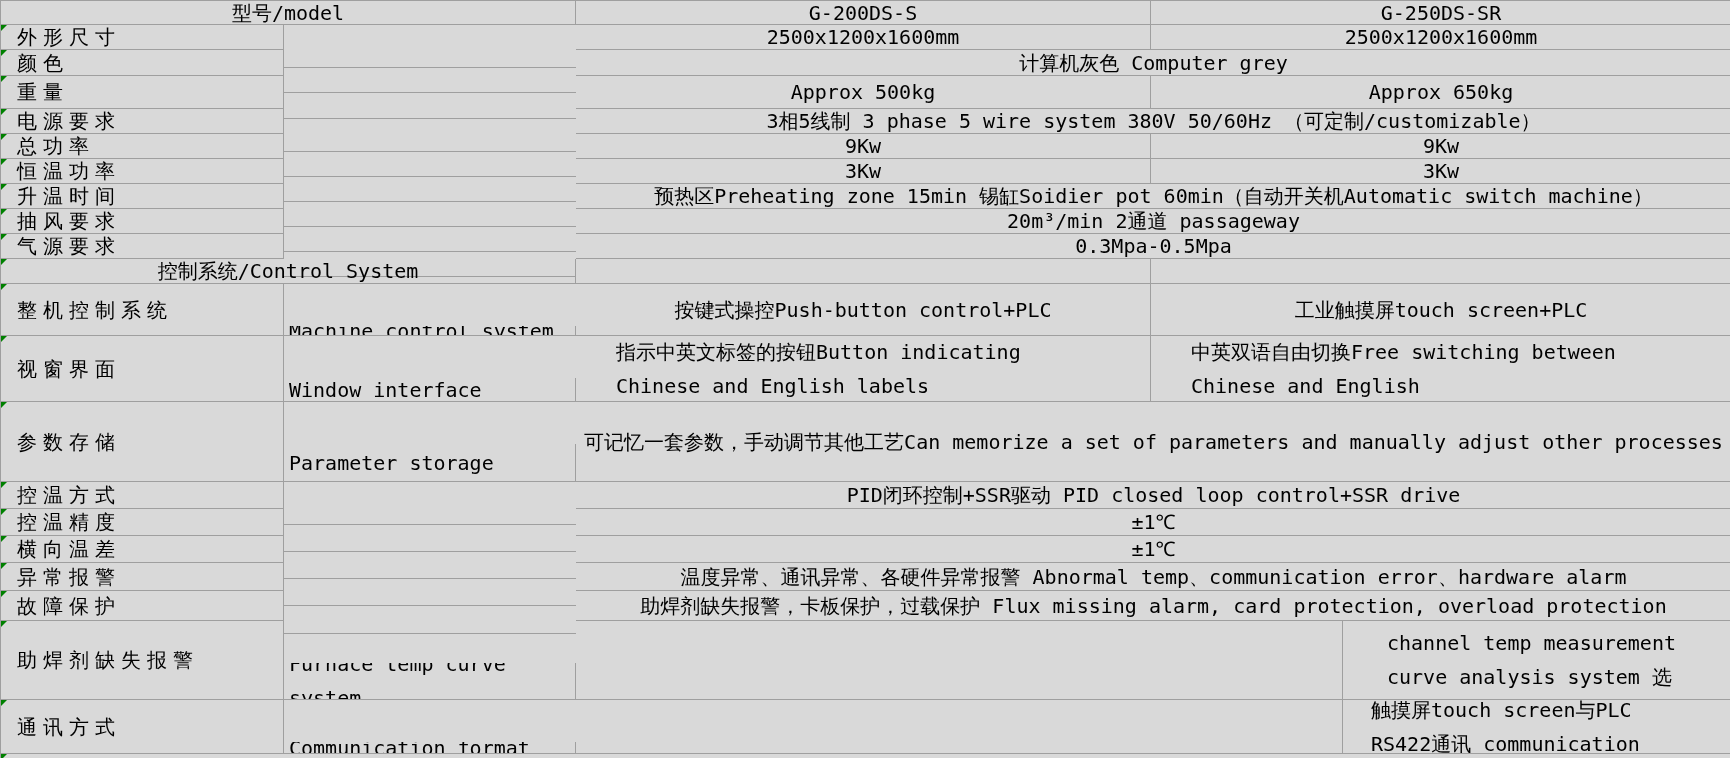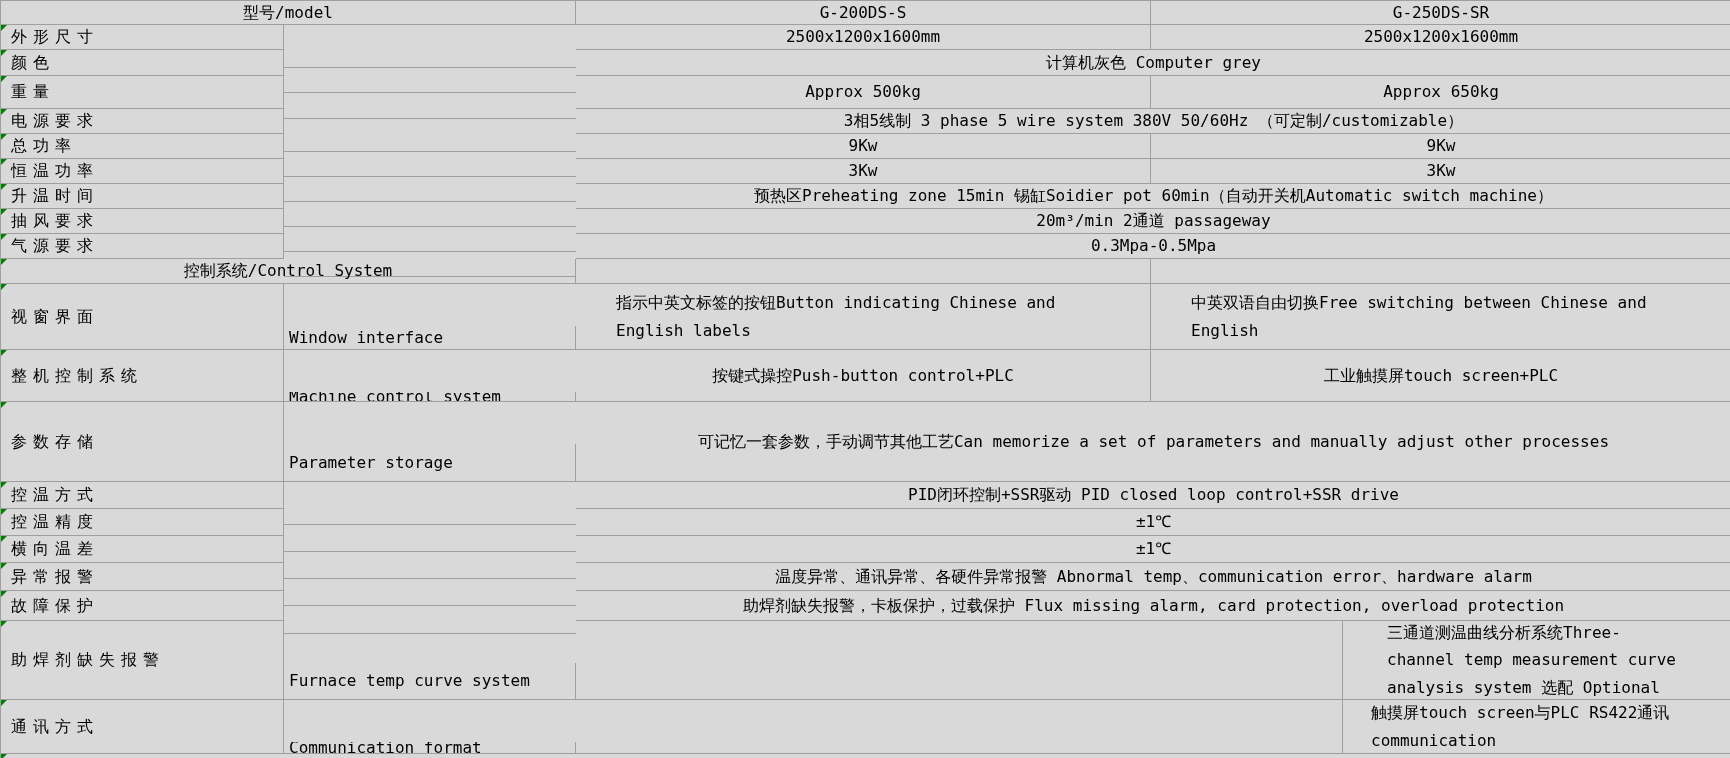--- a/index.html
+++ b/index.html
@@ -1,21 +1,21 @@
 <!DOCTYPE html>
 <html><head>
 <meta charset="utf-8">
 <style>
   html,body{margin:0;padding:0;background:#d9d9d9;}
   .sheet{
     position:relative;
     width:1730px;height:758px;
     background:#d9d9d9;
     font-family:"DejaVu Sans Mono","Liberation Mono",monospace;
-    font-size:16px;color:#000;
+    font-size:20px;color:#000;
     box-sizing:border-box;
     border-top:1px solid #9f9f9f;
     border-left:1px solid #9f9f9f;
   }
   .row{display:flex;width:1730px;}
   .cell{
     position:relative;
     box-sizing:border-box;
     border-right:1px solid #9f9f9f;
     border-bottom:1px solid #9f9f9f;
@@ -27,21 +27,21 @@
   
   .w-cn{width:283px;}          
   .w-en{width:292px;}          
   .w-lab2{width:575px;}        
   .w-v1{width:575px;}          
   .w-v2{width:580px;}          
   .w-merged{width:1155px;}     
   .w-wide-empty{width:767px;}  
   .w-narrow-val{width:388px;}  
   
-  .lab-cn{padding-left:10px;letter-spacing:6px;}
+  .lab-cn{padding-left:16px;letter-spacing:6px;}
   .lab-en{padding-left:5px;margin-top:42px;}
   .val{justify-content:center;text-align:left;padding:0 6px;}
   .val-pad{padding:0 40px;}
   .pad-a{padding:0 44px;}
   .pad-b{padding:0 28px;}
   .center-lab{justify-content:center;text-align:center;}
   
   .flag{
     position:absolute;top:0;left:0;width:0;height:0;
     border-top:6px solid #008000;
@@ -147,40 +147,40 @@
 
   <div class="row" style="height:25px">
     <div class="cell w-lab2 center-lab">
         <span class="flag"></span>
         <span>控制系统/Control System</span>
       </div>
     <div class="cell w-v1 val"></div>
     <div class="cell w-v2 val"></div>
   </div>
 
+  <div class="row" style="height:52px">
+    <div class="cell w-cn lab-cn">
+        <span class="flag"></span>
+        <span>整机控制系统</span>
+      </div>
+    <div class="cell w-en lab-en">Machine control system</div>
+    <div class="cell w-v1 val">按键式操控Push-button control+PLC</div>
+    <div class="cell w-v2 val">工业触摸屏touch screen+PLC</div>
+  </div>
+
   <div class="row" style="height:66px">
     <div class="cell w-cn lab-cn">
         <span class="flag"></span>
         <span>视窗界面</span>
       </div>
     <div class="cell w-en lab-en">Window interface</div>
     <div class="cell w-v1 val val-pad">指示中英文标签的按钮Button indicating Chinese and English labels</div>
     <div class="cell w-v2 val val-pad">中英双语自由切换Free switching between Chinese and English</div>
   </div>
 
-  <div class="row" style="height:52px">
-    <div class="cell w-cn lab-cn">
-        <span class="flag"></span>
-        <span>整机控制系统</span>
-      </div>
-    <div class="cell w-en lab-en">Machine control system</div>
-    <div class="cell w-v1 val">按键式操控Push-button control+PLC</div>
-    <div class="cell w-v2 val">工业触摸屏touch screen+PLC</div>
-  </div>
-
   <div class="row" style="height:80px">
     <div class="cell w-cn lab-cn">
         <span class="flag"></span>
         <span>参数存储</span>
       </div>
     <div class="cell w-en lab-en">Parameter storage</div>
     <div class="cell w-merged val">可记忆一套参数，手动调节其他工艺Can memorize a set of parameters and manually adjust other processes</div>
   </div>
 
   <div class="row" style="height:27px">

